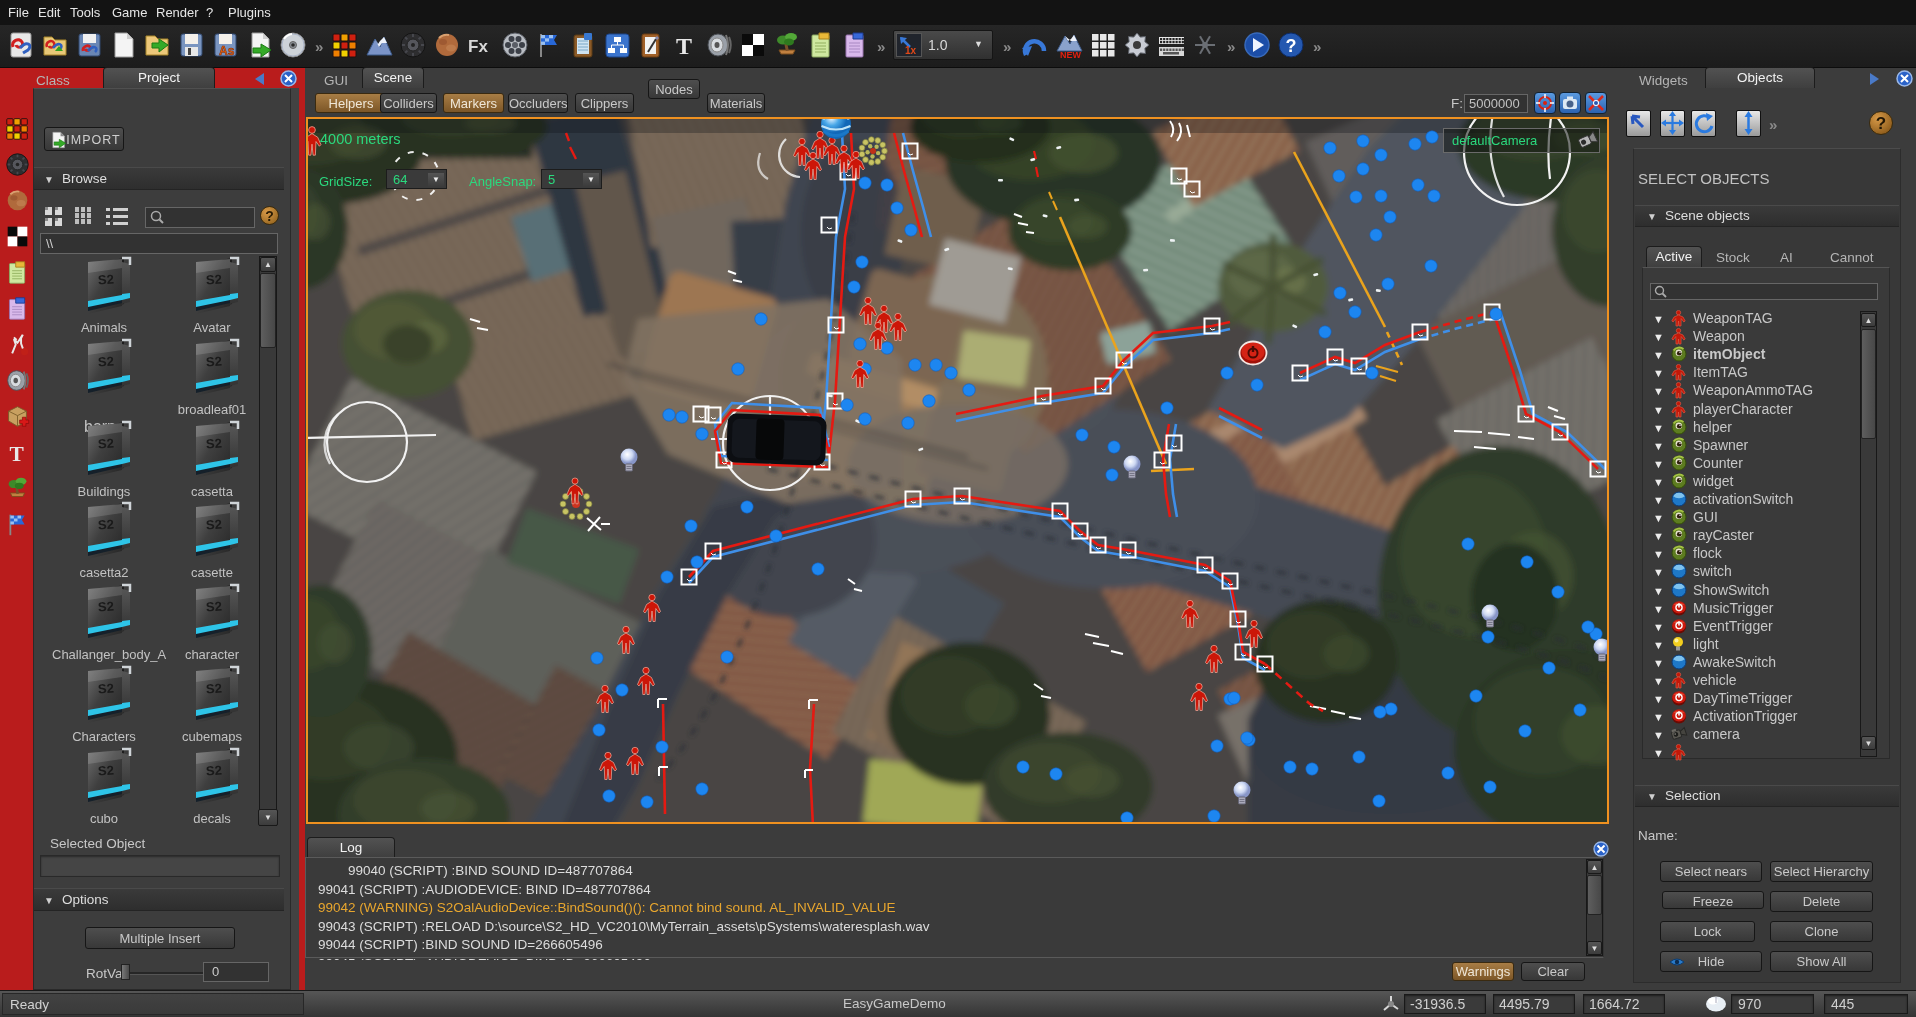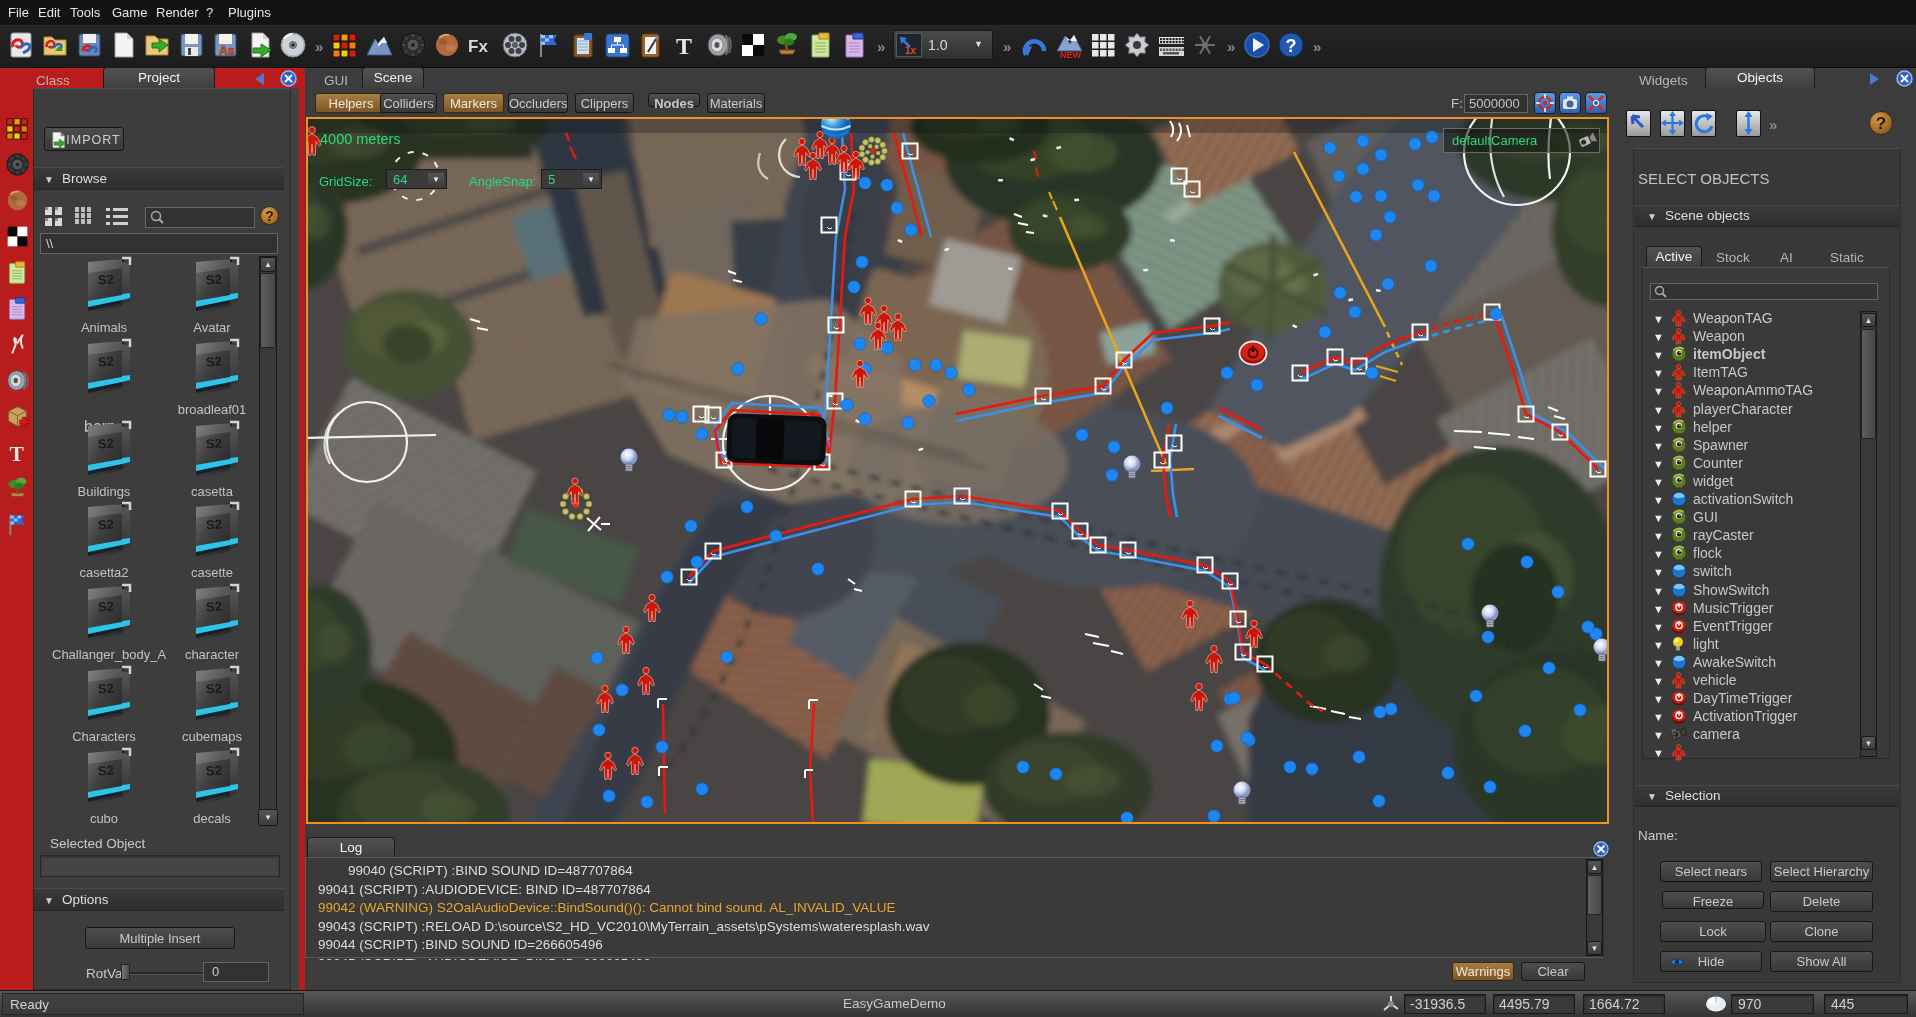--- a/index.html
+++ b/index.html
@@ -676,21 +676,21 @@
 <div class="abs inbox" style="left:203px;top:894px;width:66px;height:20px;color:#ccc;font-size:13px;line-height:18px;padding-left:8px;">0</div>
 </div>
 <div class="abs" style="left:305px;top:68px;width:1311px;height:922px;background:#3c3c3c;">
 <span class="abs tabtxt" style="left:19px;top:5px;">GUI</span>
 <div class="abs tab-active" style="left:57px;top:-1px;width:62px;height:21px;line-height:20px;">Scene</div>
 <div class="abs btn-on" style="left:10px;top:25px;width:72px;height:20px;line-height:19px;">Helpers</div>
 <div class="abs btn" style="left:75px;top:25px;width:57px;height:20px;line-height:19px;">Colliders</div>
 <div class="abs btn-on" style="left:138px;top:25px;width:61px;height:20px;line-height:19px;">Markers</div>
 <div class="abs btn" style="left:203px;top:25px;width:60px;height:20px;line-height:19px;">Occluders</div>
 <div class="abs btn" style="left:270px;top:25px;width:59px;height:20px;line-height:19px;">Clippers</div>
-<div class="abs btn" style="left:343px;top:25px;width:52px;height:14px;line-height:19px;font-weight:bold;">Nodes</div>
+<div class="abs btn" style="left:343px;top:11px;width:52px;height:20px;line-height:19px;">Nodes</div>
 <div class="abs btn" style="left:402px;top:25px;width:58px;height:20px;line-height:19px;">Materials</div>
 <span class="abs" style="left:1146px;top:28px;color:#c8c8c8;font-size:13.5px;">F:</span>
 <div class="abs inbox" style="left:1159px;top:26px;width:64px;height:19px;color:#c2c2c2;font-size:13px;line-height:17px;padding-left:4px;">5000000</div>
 <div class="abs" style="left:1229px;top:24px;width:22px;height:22px;border-radius:4px;background:linear-gradient(#5a9ae0,#2c62b0);border:1px solid #123;"><svg width="20" height="20">
         <circle cx="10" cy="10" r="6" fill="none" stroke="#d82010" stroke-width="2"></circle>
         <circle cx="10" cy="10" r="2" fill="#d82010"></circle>
         <line x1="10" y1="1" x2="10" y2="5" stroke="#fff" stroke-width="1.5"></line>
         <line x1="10" y1="15" x2="10" y2="19" stroke="#fff" stroke-width="1.5"></line>
         <line x1="1" y1="10" x2="5" y2="10" stroke="#fff" stroke-width="1.5"></line>
         <line x1="15" y1="10" x2="19" y2="10" stroke="#fff" stroke-width="1.5"></line>
@@ -1405,21 +1405,21 @@
 <div class="abs" style="left:252px;top:43px;width:24px;height:24px;border-radius:50%;background:radial-gradient(circle at 35% 30%,#d89a48,#7a4c10);border:1px solid #3a2a0c;color:#221604;font-weight:bold;font-size:17px;text-align:center;line-height:23px;">?</div>
 <div class="abs" style="left:16px;top:80px;width:268px;height:835px;background:#383838;border:1px solid #2c2c2c;border-top:1px solid #4c4c4c;"></div>
 <div class="abs" style="left:21px;top:102px;color:#c2c2c2;font-size:15px;">SELECT OBJECTS</div>
 <div class="abs hdr" style="left:18px;top:137px;width:264px;height:22px;">
       <span class="tri" style="position:absolute;left:12px;top:5px;">▼</span>
       <span style="position:absolute;left:30px;top:2px;">Scene objects</span>
     </div>
 <div class="abs tab-active" style="left:29px;top:178px;width:56px;height:21px;line-height:20px;">Active</div>
 <span class="abs tabtxt" style="left:99px;top:182px;">Stock</span>
 <span class="abs tabtxt" style="left:163px;top:182px;">AI</span>
-<span class="abs tabtxt" style="left:213px;top:182px;">Static</span>
+<span class="abs tabtxt" style="left:213px;top:182px;">Cannot</span>
 <div class="abs" style="left:25px;top:199px;width:248px;height:492px;background:#3a3a3a;border:1px solid #2a2a2a;border-top:1px solid #555;"></div>
 <div class="abs inbox" style="left:33px;top:215px;width:228px;height:17px;"><svg width="14" height="14" style="margin:1px 0 0 3px;">
         <circle cx="5.5" cy="5.5" r="4" fill="none" stroke="#aaa" stroke-width="1.4"></circle>
         <line x1="8.5" y1="8.5" x2="12" y2="12" stroke="#aaa" stroke-width="1.8"></line>
       </svg></div>
 <span class="abs" style="left:36px;top:245.0px;color:#ececec;font-size:11px;">▼</span>
 <svg class="abs" style="left:54px;top:242.0px" width="15" height="17" viewBox="0 0 15 17">
       <g fill="#c41808" stroke="#e8604a" stroke-width=".6">
         <circle cx="7.5" cy="2.6" r="2.2"></circle>
         <path d="M7.5 5 L3 7 L0.8 11 L2.2 12 L4.8 8.5 L5 16 H7 L7.5 11 L8 16 H10 L10.2 8.5 L12.8 12 L14.2 11 L12 7 z"></path>
@@ -1649,21 +1649,21 @@
 <div class="abs arrbtn" style="left:244px;top:668px;width:15px;height:14px;line-height:13px;">▼</div>
 <div class="abs hdr" style="left:18px;top:717px;width:264px;height:22px;">
       <span class="tri" style="position:absolute;left:12px;top:5px;">▼</span>
       <span style="position:absolute;left:30px;top:2px;">Selection</span>
     </div>
 <div class="abs" style="left:21px;top:760px;color:#c8c8c8;font-size:13.5px;">Name:</div>
 <div class="abs btn" style="left:43px;top:793px;width:102px;height:21px;line-height:20px;">Select nears</div>
 <div class="abs btn" style="left:153px;top:793px;width:103px;height:21px;line-height:20px;">Select Hierarchy</div>
 <div class="abs btn" style="left:45px;top:823px;width:102px;height:18px;line-height:20px;">Freeze</div>
 <div class="abs btn" style="left:153px;top:823px;width:103px;height:21px;line-height:20px;">Delete</div>
-<div class="abs btn" style="left:43px;top:853px;width:106px;height:21px;line-height:20px;">Lock</div>
+<div class="abs btn" style="left:43px;top:853px;width:95px;height:21px;line-height:20px;">Lock</div>
 <div class="abs btn" style="left:153px;top:853px;width:103px;height:21px;line-height:20px;">Clone</div>
 <div class="abs btn" style="left:43px;top:883px;width:102px;height:21px;line-height:20px;"><svg style="position:absolute;left:8px;top:4px;" width="16" height="12">
         <path d="M1 6 Q8 0 15 6 Q8 12 1 6" fill="#2a7ac8" stroke="#0c3c70"></path>
         <circle cx="8" cy="6" r="2.2" fill="#0c2c50"></circle>
       </svg>Hide</div>
 <div class="abs btn" style="left:153px;top:883px;width:103px;height:21px;line-height:20px;">Show All</div>
 </div>
 <div class="abs" style="left:0;top:990px;width:1916px;height:27px;background:linear-gradient(#565656,#343434);border-top:1px solid #191919;">
 <div class="abs" style="left:2px;top:2px;width:302px;height:22px;background:linear-gradient(#424242,#3a3a3a);border:1px solid #272727;color:#d2d2d2;font-size:13.5px;line-height:21px;padding-left:7px;">Ready</div>
 <div class="abs" style="left:843px;top:5px;color:#c8c8c8;font-size:13.5px;">EasyGameDemo</div>

